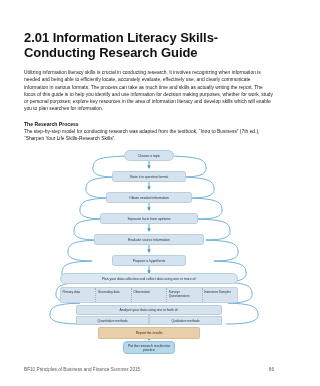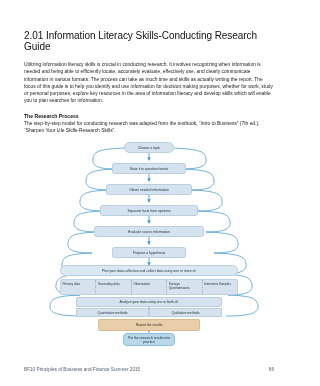--- a/index.html
+++ b/index.html
@@ -10,22 +10,22 @@
     color:#1b1b1b;
     overflow:hidden;
   }
   .page{
     position:relative;
     width:298px;height:386px;
     box-sizing:border-box;
     padding:30px 24px 0 24px;
   }
   .title{
-    font-size:10px;
-    font-weight:normal;
+    font-size:13px;
+    font-weight:bold;
     letter-spacing:-0.05px;
     margin:0 0 9px 0;
     color:#111;
   }
   .para{
     font-size:4.9px;
     line-height:7.3px;
     margin:0 0 8px 0;
     text-align:left;
     color:#222;

